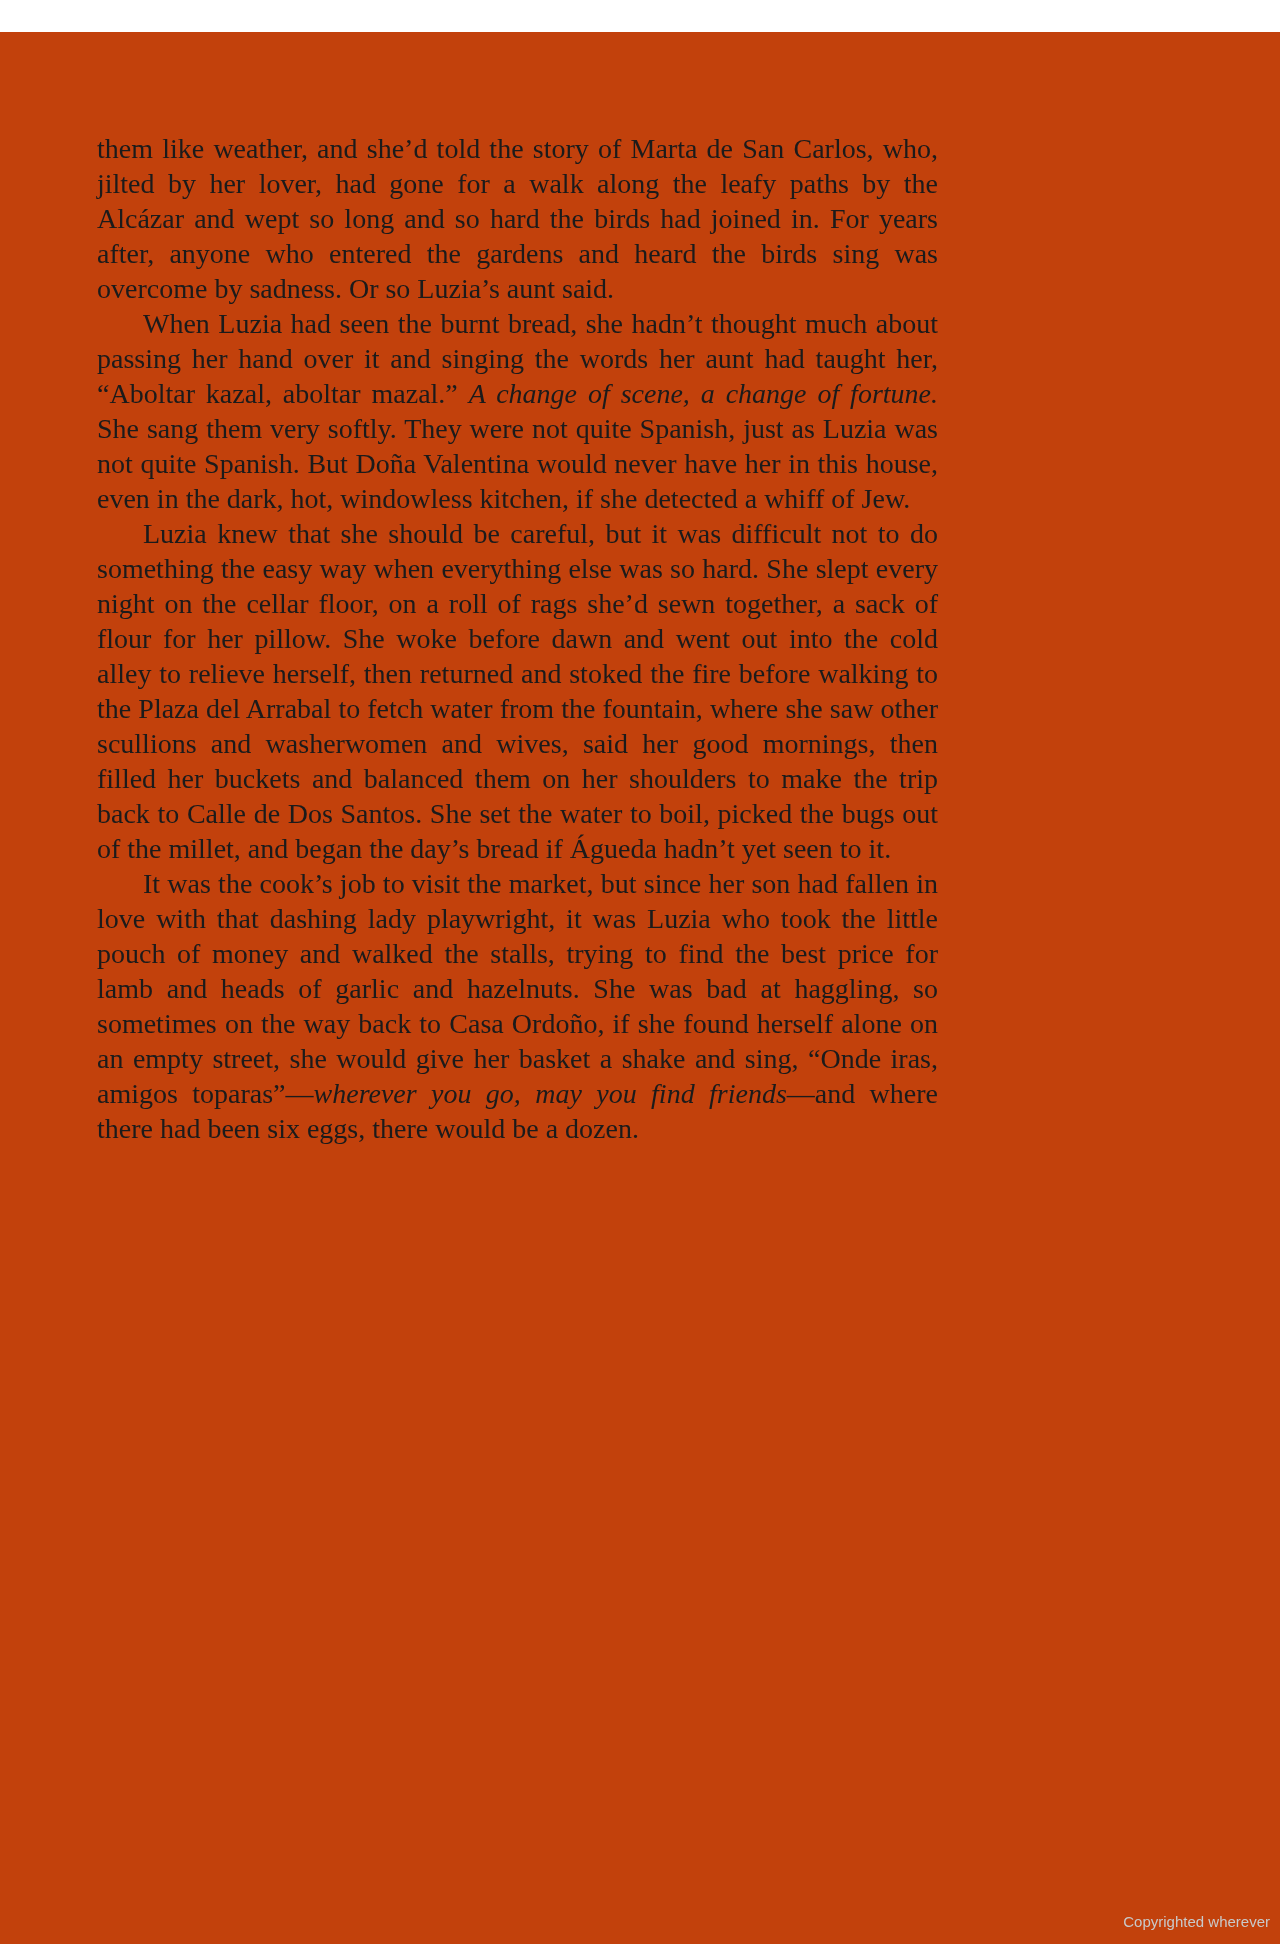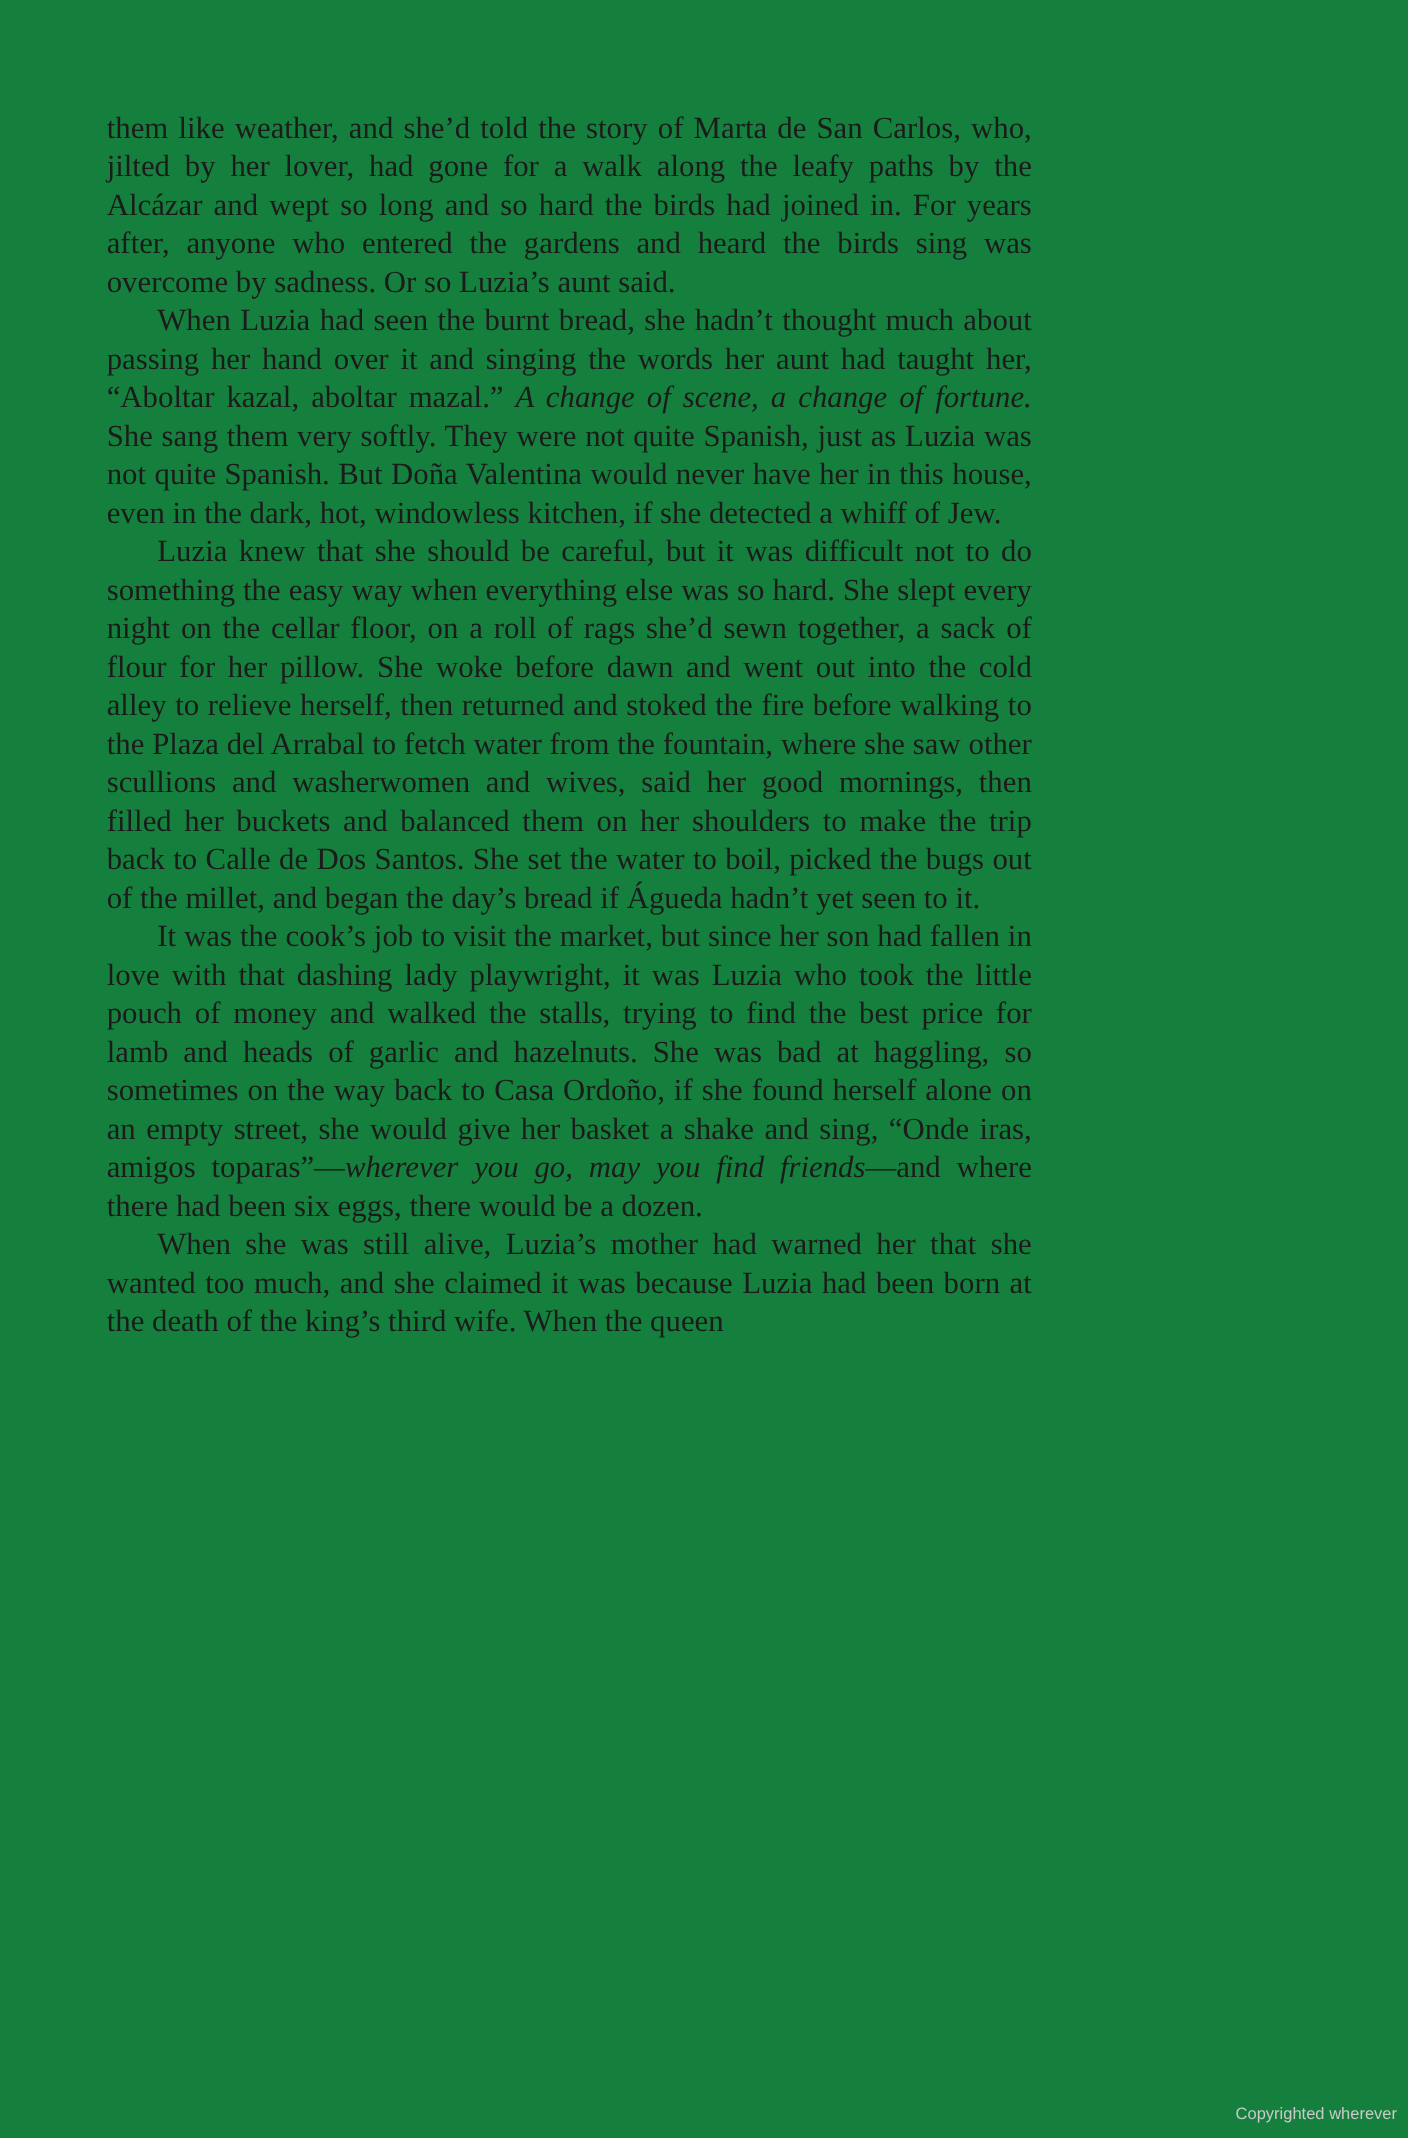--- a/index.html
+++ b/index.html
@@ -5,22 +5,23 @@
   html, body { margin: 0; padding: 0; }
   body {
     width: 1280px;
     height: 1944px;
     background: #ffffff;
     position: relative;
   }
   .page {
     position: absolute;
     inset: 0;
-    background: #15803d;
+    background: #c2410c;
     overflow: hidden;
+    margin-top: 32px;
   }
   .text-block {
     position: absolute;
     left: 97px;
     top: 99px;
     width: 841px;
     color: #1b1b1b;
     font-family: "Liberation Serif", "DejaVu Serif", serif;
     font-size: 28px;
     line-height: 35px;
@@ -40,16 +41,15 @@
 </style>
 </head>
 <body>
 
 <div class="page">
   <div class="text-block" id="paragraphs">
       <p class="para"><span>them like weather, and she’d told the story of Marta de San Carlos, who, jilted by her lover, had gone for a walk along the leafy paths by the Alcázar and wept so long and so hard the birds had joined in. For years after, anyone who entered the gardens and heard the birds sing was overcome by sadness. Or so Luzia’s aunt said.</span></p>
       <p class="para indent"><span>When Luzia had seen the burnt bread, she hadn’t thought much about passing her hand over it and singing the words her aunt had taught her, “Aboltar kazal, aboltar mazal.” </span><em>A change of scene, a change of fortune.</em><span> She sang them very softly. They were not quite Spanish, just as Luzia was not quite Spanish. But Doña Valentina would never have her in this house, even in the dark, hot, windowless kitchen, if she detected a whiff of Jew.</span></p>
       <p class="para indent"><span>Luzia knew that she should be careful, but it was difficult not to do something the easy way when everything else was so hard. She slept every night on the cellar floor, on a roll of rags she’d sewn together, a sack of flour for her pillow. She woke before dawn and went out into the cold alley to relieve herself, then returned and stoked the fire before walking to the Plaza del Arrabal to fetch water from the fountain, where she saw other scullions and washerwomen and wives, said her good mornings, then filled her buckets and balanced them on her shoulders to make the trip back to Calle de Dos Santos. She set the water to boil, picked the bugs out of the millet, and began the day’s bread if Águeda hadn’t yet seen to it.</span></p>
       <p class="para indent"><span>It was the cook’s job to visit the market, but since her son had fallen in love with that dashing lady playwright, it was Luzia who took the little pouch of money and walked the stalls, trying to find the best price for lamb and heads of garlic and hazelnuts. She was bad at haggling, so sometimes on the way back to Casa Ordoño, if she found herself alone on an empty street, she would give her basket a shake and sing, “Onde iras, amigos toparas”—</span><em>wherever you go, may you find friends</em><span>—and where there had been six eggs, there would be a dozen.</span></p>
-      <p class="para indent"><span>When she was still alive, Luzia’s mother had warned her that she wanted too much, and she claimed it was because Luzia had been born at the death of the king’s third wife. When the queen</span></p>
     </div>
   <div class="watermark">Copyrighted wherever</div>
 </div>
 
 </body></html>

